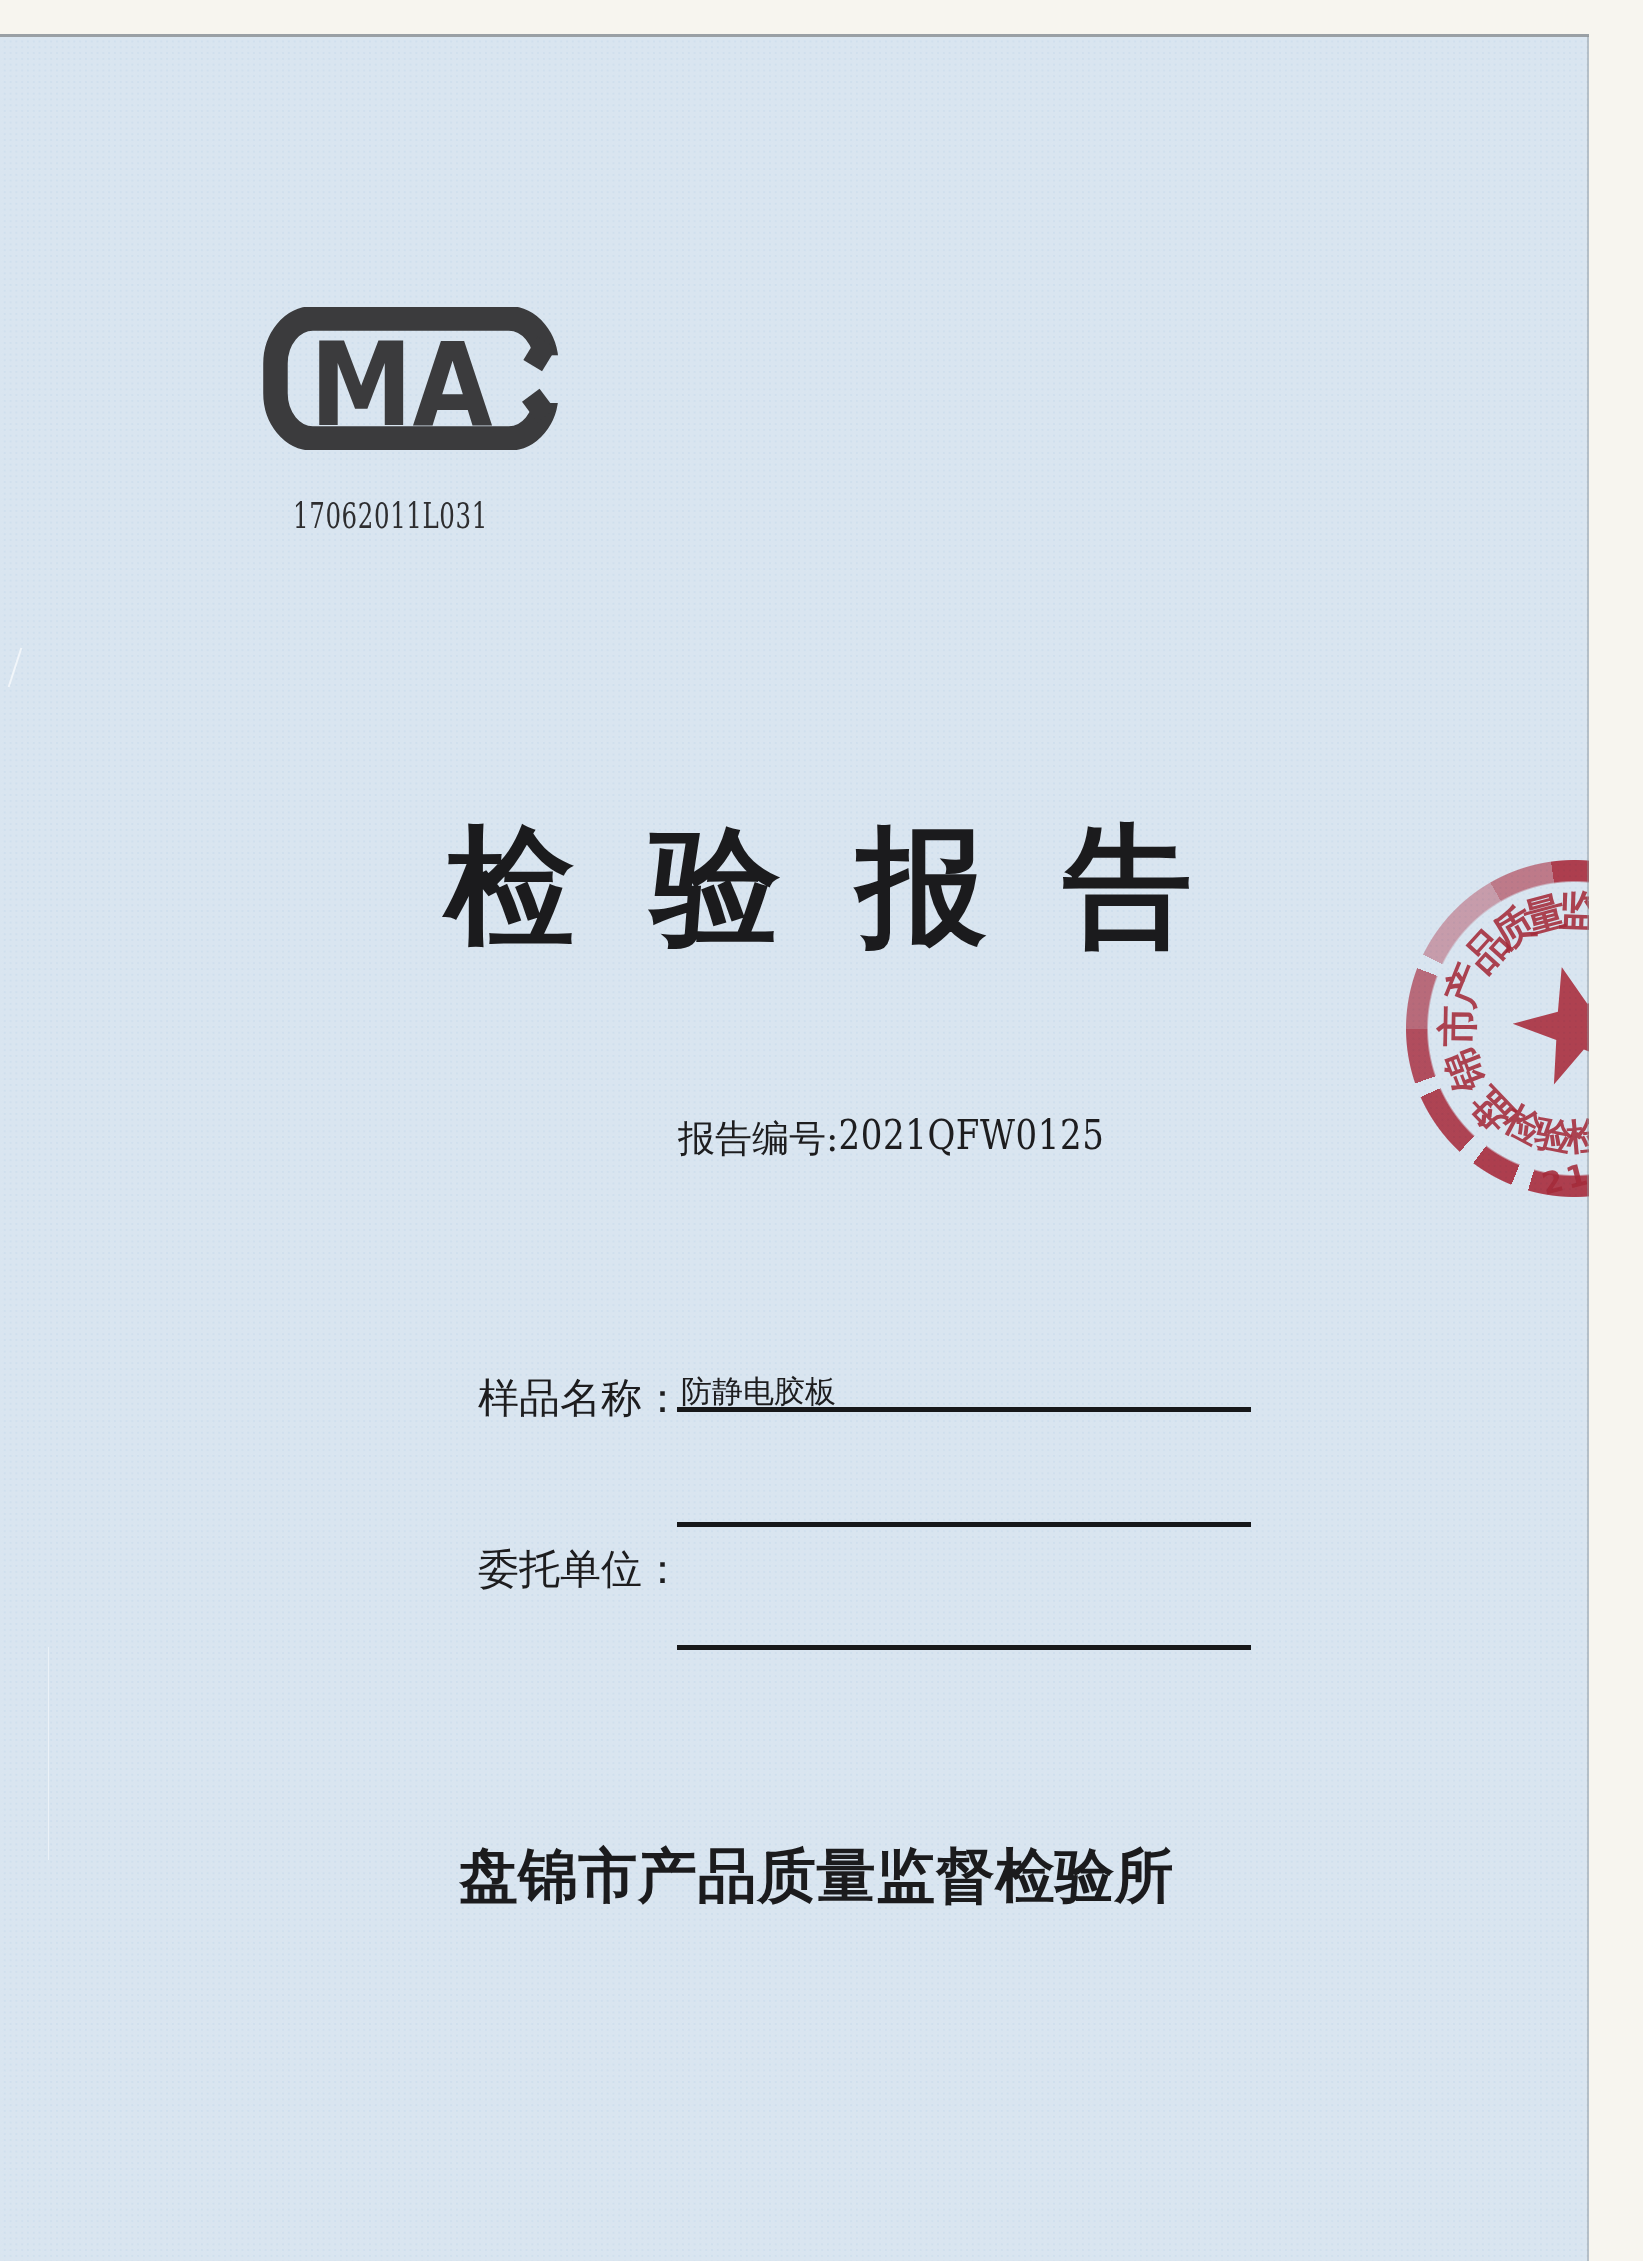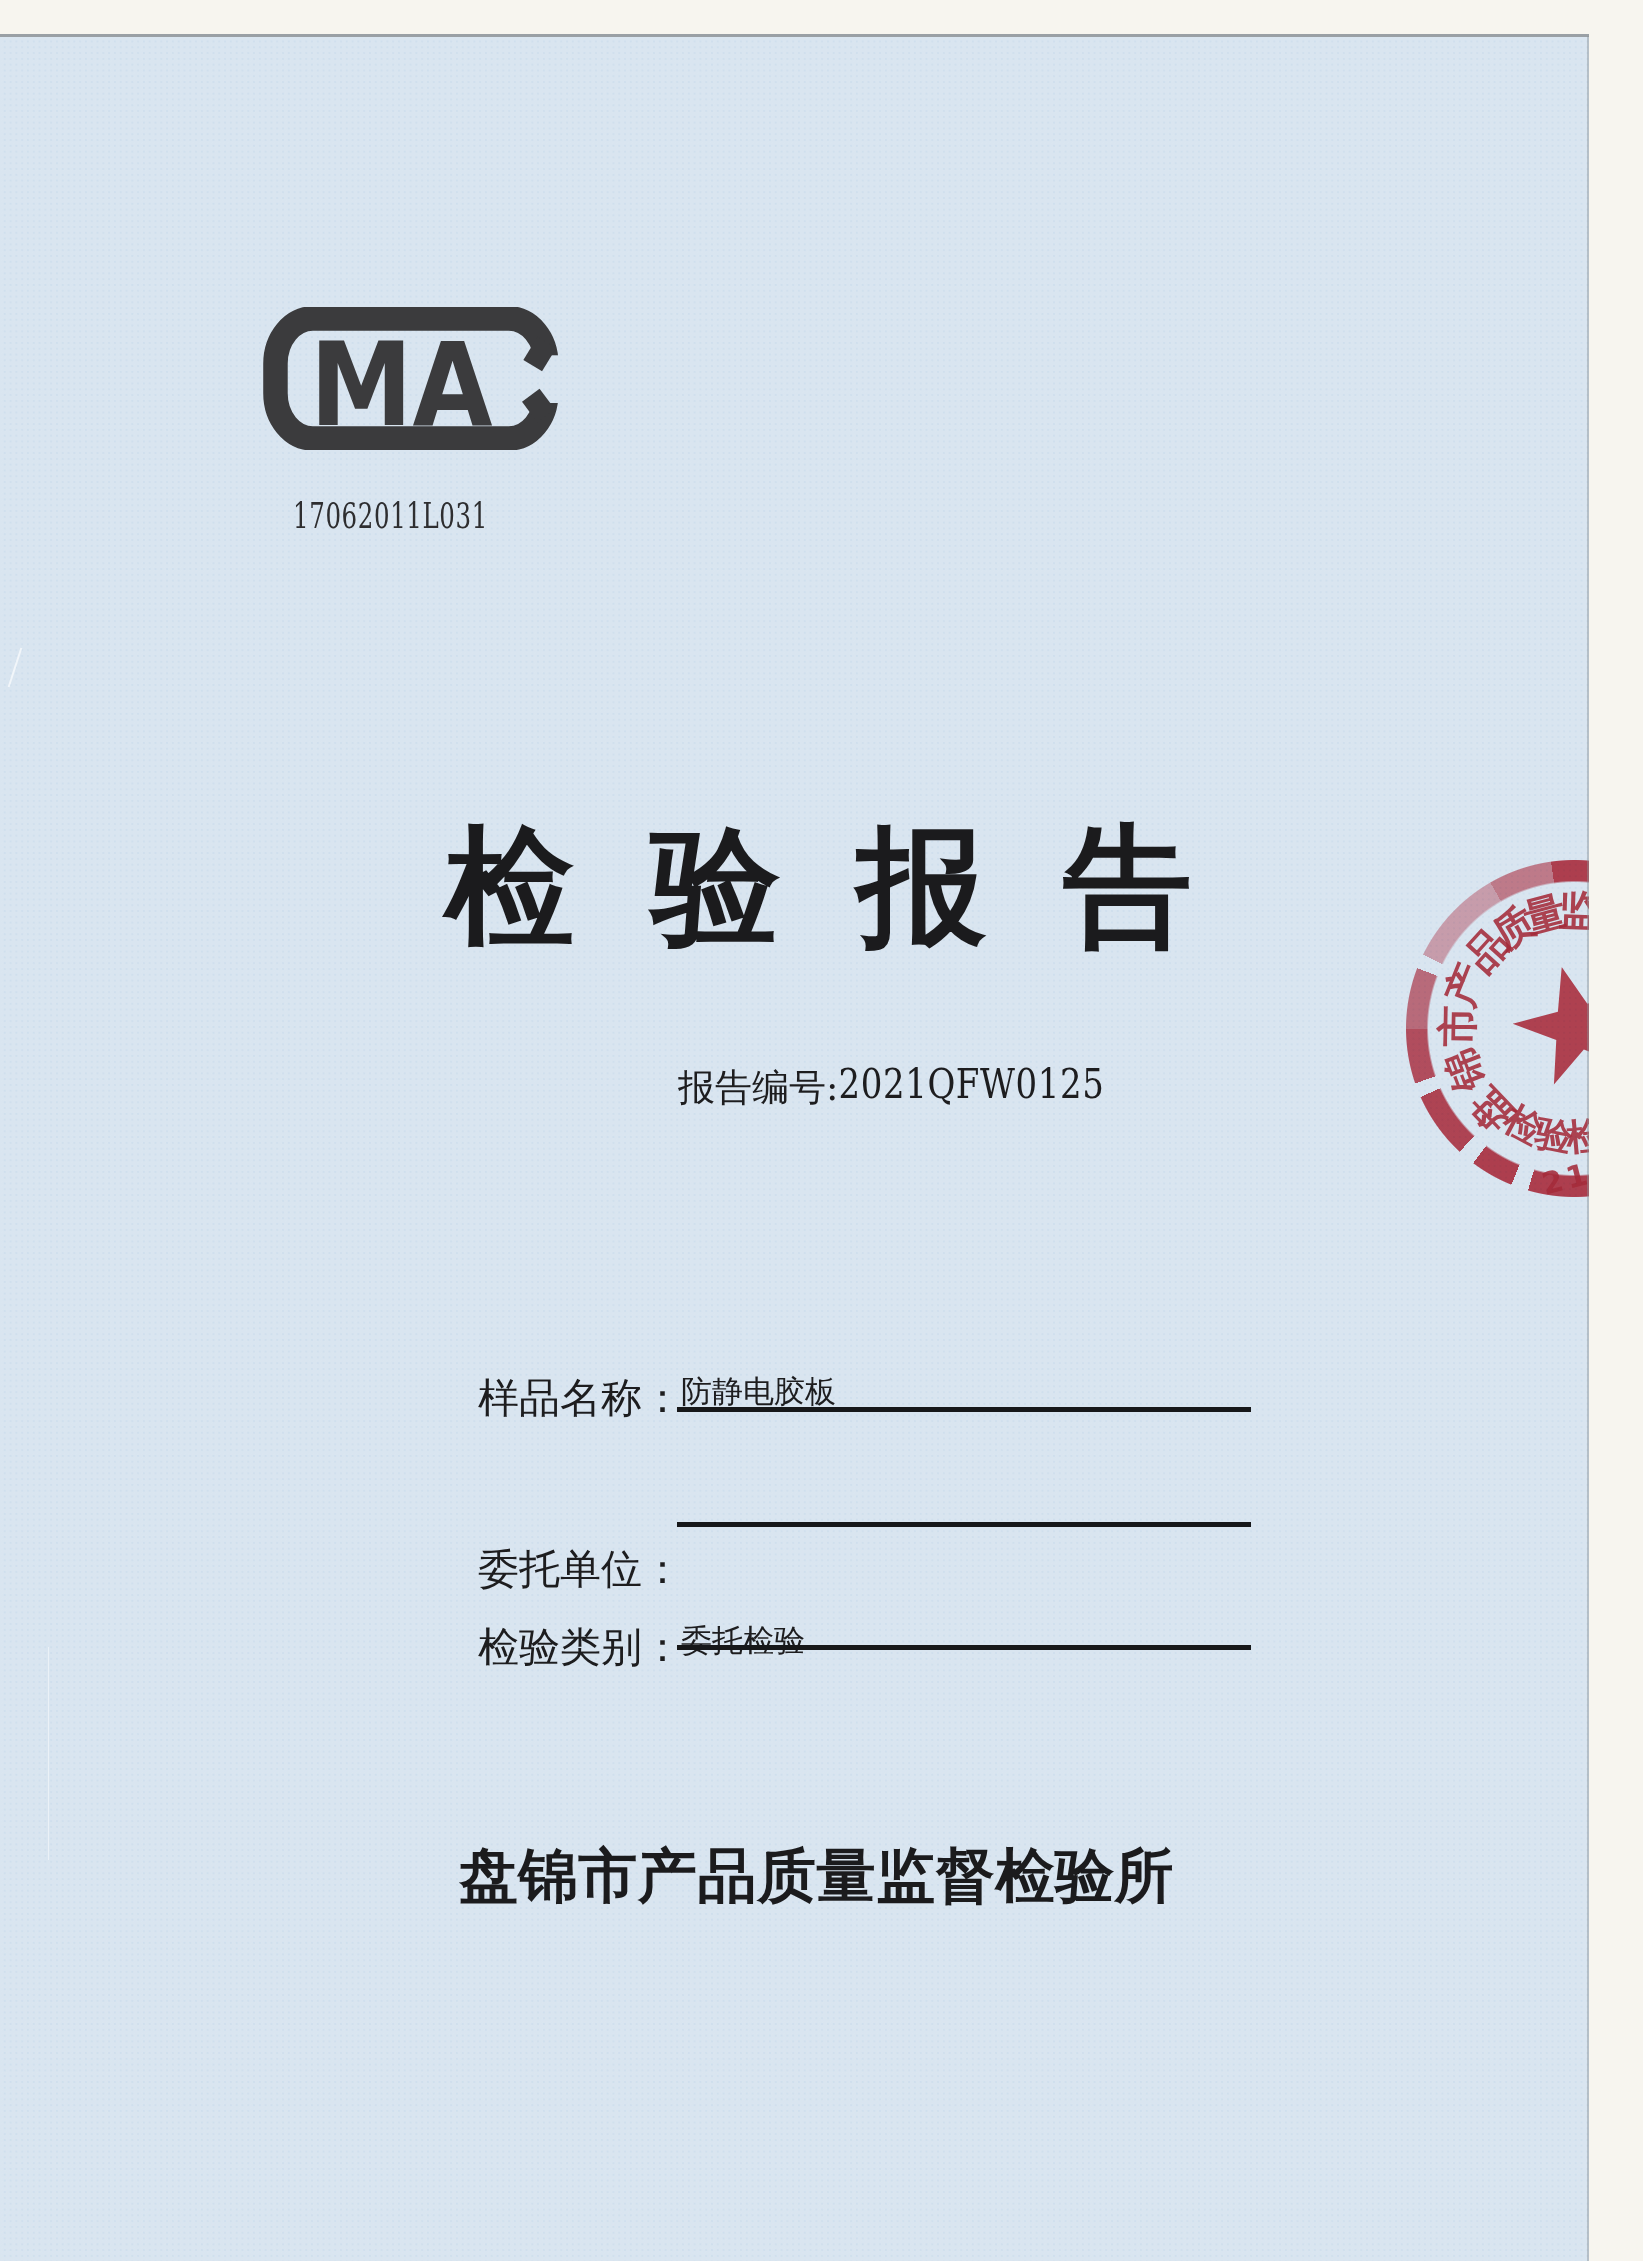--- a/index.html
+++ b/index.html
@@ -43,21 +43,21 @@
   
   .title{
     position:absolute;left:445px;top:784px;
     font-family:"DejaVu Serif", serif;font-weight:bold;
     font-size:129px;line-height:132px;letter-spacing:77px;
     color:#1b1b1d;white-space:nowrap;
   }
 
   
   .report-no{
-    position:absolute;left:678px;top:1027px;
+    position:absolute;left:678px;top:1078px;
     font-size:37px;color:#1d1d1f;white-space:nowrap;
   }
   .report-no .latin{
     display:inline-block;font-size:34px;
     transform:scaleY(1.22);transform-origin:left bottom;
     letter-spacing:0.6px;
   }
 
   
   .field{position:absolute;left:0;width:1589px;height:77px;margin-top:15px;}
@@ -157,24 +157,20 @@
     <span class="lbl">样品名称：</span>
     <span class="val">防静电胶板</span>
   </div>
   <div class="uline uline-1"></div>
 
   <div class="field field-2">
     <span class="lbl">委托单位：</span>
   </div>
   <div class="uline uline-2"></div>
 
-  <div class="field field-3">
-    <span class="lbl">检验类别：</span>
-    <span class="val">委托检验</span>
-  </div>
   <div class="uline uline-3"></div>
 
   <div class="institution">盘锦市产品质量监督检验所</div>
 
   <div class="stamp">
     <div class="stamp-ring"></div>
 
     <span class="stamp-char" style="left:1491px;top:1074px;transform:translate(-50%,-50%) rotate(-134deg);">盘</span>
     <span class="stamp-char" style="left:1465px;top:1034px;transform:translate(-50%,-50%) rotate(-111deg);">锦</span>
     <span class="stamp-char" style="left:1458px;top:990px;transform:translate(-50%,-50%) rotate(-89deg);">市</span>

